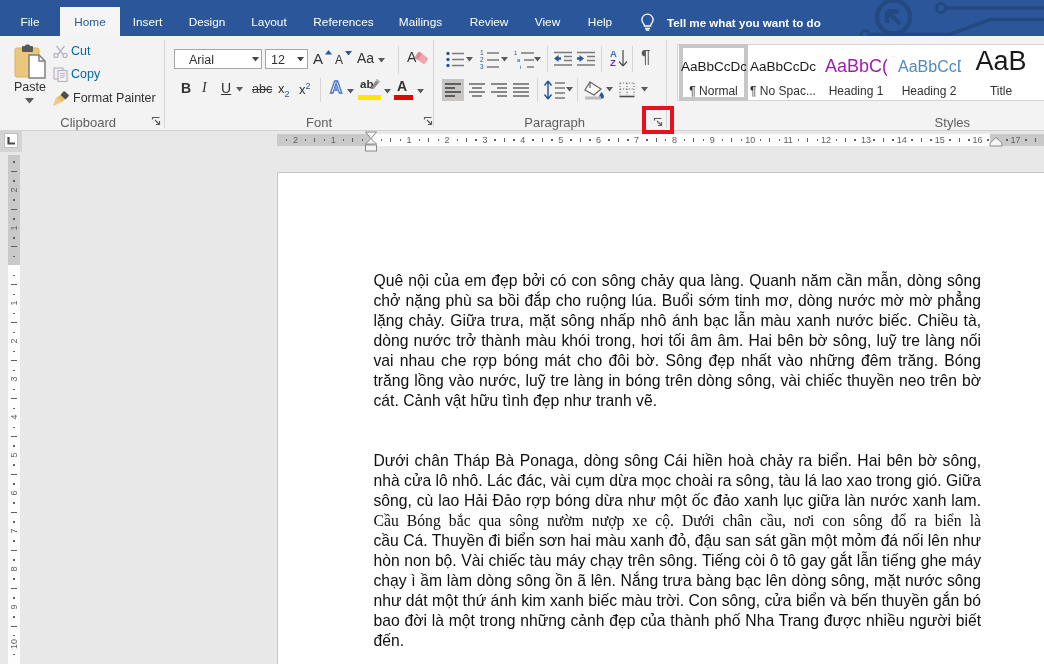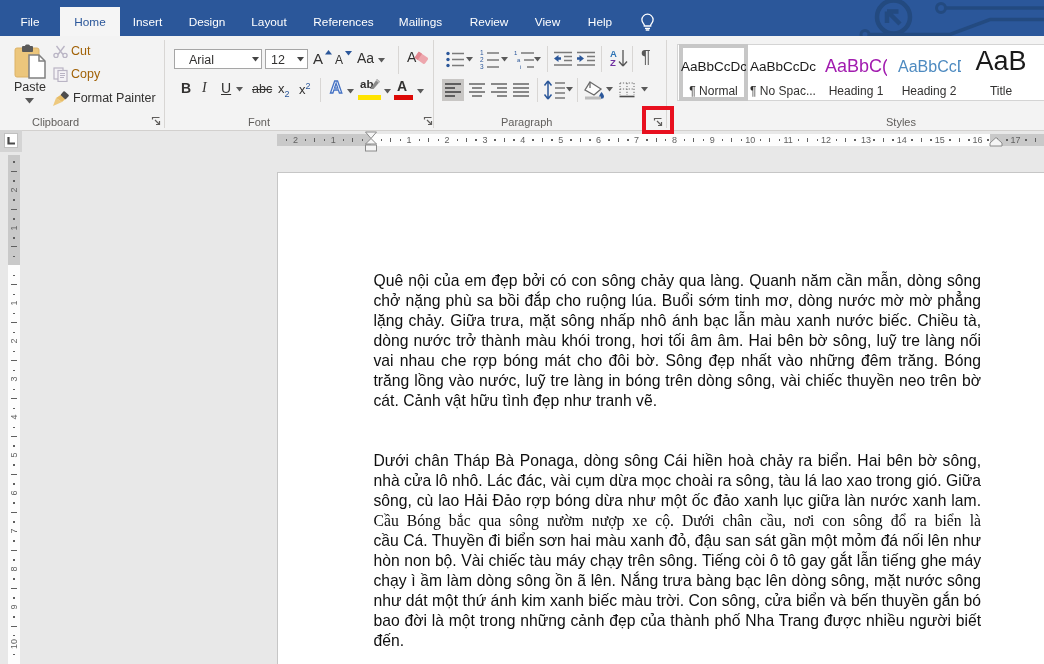--- a/index.html
+++ b/index.html
@@ -8,23 +8,23 @@
   .abs{position:absolute;}
   
   #titlebar{left:0;top:0;width:1044px;height:36px;background:#2b579a;overflow:hidden;}
   .tab{position:absolute;top:0;height:36px;line-height:45px;color:#fff;font-size:11.8px;text-align:center;}
   #hometab{position:absolute;left:60px;top:7px;width:60px;height:29px;background:#f5f5f5;}
   #hometab span{display:block;line-height:31px;color:#2b579a;font-size:11.8px;text-align:center;}
   #tellme{position:absolute;left:667px;top:0;height:36px;line-height:45px;color:#fff;font-size:11.6px;font-weight:600;}
   
   #ribbon{left:0;top:36px;width:1044px;height:94px;background:#f3f3f3;border-bottom:1px solid #d2d0ce;}
   .gsep{position:absolute;top:4px;width:1px;height:88px;background:#d8d6d4;}
-  .glabel{position:absolute;top:79px;height:15px;line-height:15px;font-size:11px;color:#605e5c;text-align:left;}
+  .glabel{position:absolute;top:79px;height:15px;line-height:15px;font-size:13px;color:#605e5c;text-align:right;}
   .btxt{color:#323130;font-size:12.5px;}
-  .gray{color:#a16207;}
+  .gray{color:#0369a1;}
   .launch{position:absolute;width:11px;height:11px;}
   .csep{position:absolute;width:1px;background:#d8d6d4;}
   .stylecell{text-align:center;overflow:hidden;white-space:nowrap;}
   .sprev{height:18px;line-height:18px;font-size:13.5px;color:#1a1a1a;}
   .slab{height:16px;line-height:18px;font-size:12px;color:#323130;}
   
   .tick{position:absolute;background:#606060;}
   .rnum{position:absolute;font-size:9px;color:#616161;line-height:10px;}
   .docline{position:absolute;left:373.5px;width:607.5px;height:20px;line-height:20px;
            font-size:15.7px;color:#0f0f0f;white-space:nowrap;}
@@ -53,20 +53,21 @@
   <div class="tab" style="left:396px;width:49px;">Mailings</div>
   <div class="tab" style="left:467px;width:44px;">Review</div>
   <div class="tab" style="left:533px;width:29px;">View</div>
   <div class="tab" style="left:586px;width:28px;">Help</div>
   <svg class="abs" style="left:639px;top:13px" width="17" height="18" viewBox="0 0 17 18">
     <g stroke="#fff" stroke-width="1.3" fill="none">
       <path d="M8.5 1.2 a5.6 5.6 0 0 1 5.6 5.6 c0 2.4-1.5 3.4-2.1 4.6-.3.6-.3 1.2-.3 1.6 h-6.4 c0-.4 0-1-.3-1.6 C4.4 10.2 2.9 9.2 2.9 6.8 A5.6 5.6 0 0 1 8.5 1.2 Z"></path>
       <path d="M6 15.3 h5 M6.7 17 h3.6"></path>
     </g>
   </svg>
+  <div id="tellme">Tell me what you want to do</div>
 </div>
 <div class="abs" id="hometab">
     <span>Home</span>
   </div>
 
 <div class="abs" id="ribbon">
   <div class="gsep" style="left:164px;"></div>
   <div class="gsep" style="left:433px;"></div>
   <div class="gsep" style="left:666px;"></div>
   <div class="glabel" style="left:32px;width:84px;">Clipboard</div>

